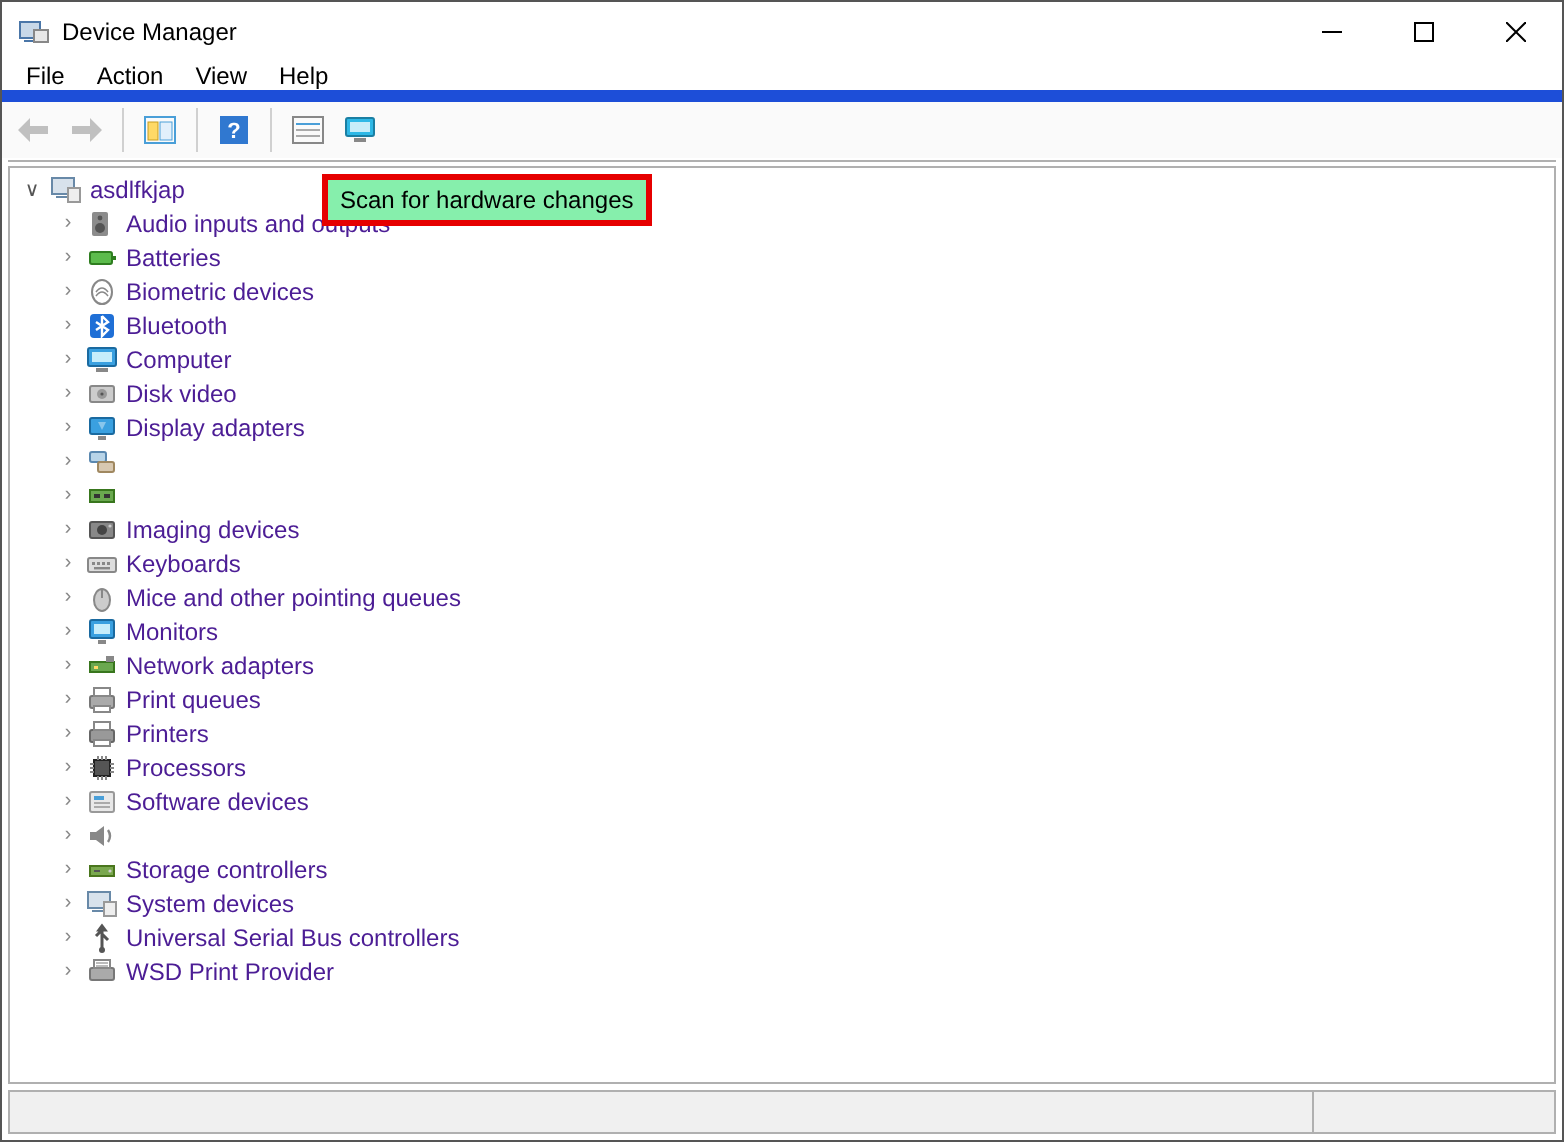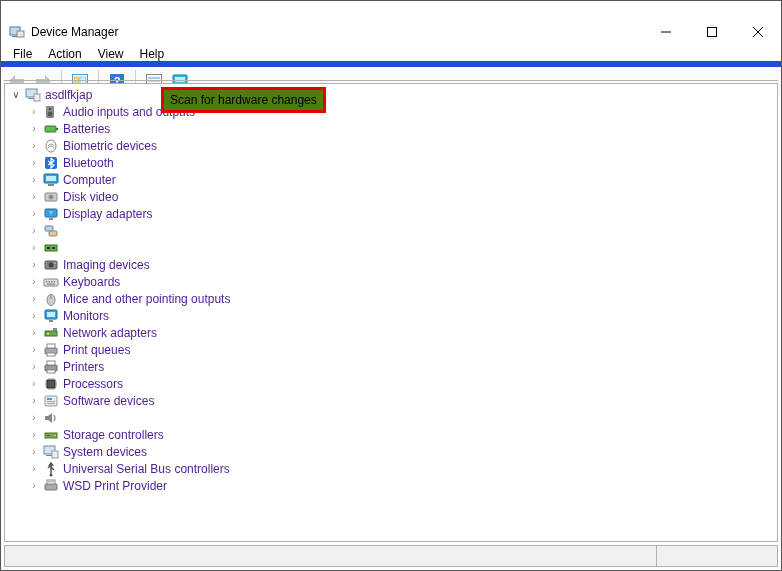--- a/index.html
+++ b/index.html
@@ -14,21 +14,20 @@
     border: 1px solid #555;
     position: relative;
     overflow: hidden;
   }
   .titlebar {
     height: 30px;
     display: flex;
     align-items: center;
     background: #fff;
     padding-left: 8px;
-    margin-top: 16px;
   }
   .titlebar .icon-dm { width: 16px; height: 16px; margin-right: 6px; }
   .titlebar .title { font-size: 12px; color: #000; }
   .window-controls {
     margin-left: auto;
     display: flex;
     height: 100%;
   }
   .window-controls .ctrl {
     width: 46px;
@@ -117,21 +116,21 @@
     flex-shrink: 0;
   }
   .node-label {
     font-size: 12px;
     color: #4c1d95;
   }
   .tooltip {
     position: absolute;
     left: 160px;
     top: 86px;
-    background: #4d7c0f;
+    background: #86efac;
     border: 3px solid #e60000;
     padding: 3px 6px;
     font-size: 12px;
     z-index: 100;
   }
   .statusbar {
     position: absolute;
     left: 3px;
     right: 3px;
     bottom: 3px;
@@ -370,21 +369,21 @@
         <span class="node-label">Keyboards</span>
       </div>
       <div class="tree-row" style="padding-left: 18px;">
         <span class="expander">›</span>
         <span class="node-icon">
           <svg width="16" height="16" viewBox="0 0 16 16">
             <ellipse cx="8" cy="9" rx="4" ry="5.5" fill="#ccc" stroke="#888"></ellipse>
             <line x1="8" y1="3.5" x2="8" y2="8" stroke="#888"></line>
           </svg>
         </span>
-        <span class="node-label">Mice and other pointing outputs</span>
+        <span class="node-label">Mice and other pointing queues</span>
       </div>
       <div class="tree-row" style="padding-left: 18px;">
         <span class="expander">›</span>
         <span class="node-icon">
           <svg width="16" height="16" viewBox="0 0 16 16">
             <rect x="2" y="2" width="12" height="9" rx="1" fill="#3aa0e0" stroke="#1a6aa0"></rect>
             <rect x="4" y="4" width="8" height="5" fill="#c6edfb"></rect>
             <rect x="6" y="12" width="4" height="2" fill="#888"></rect>
           </svg>
         </span>

